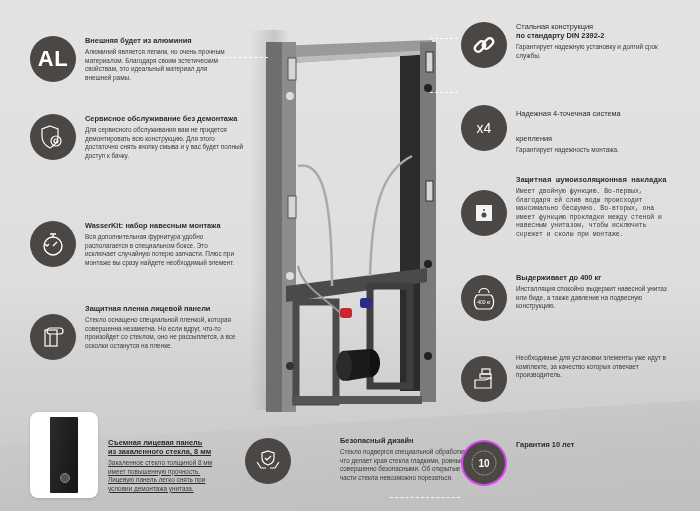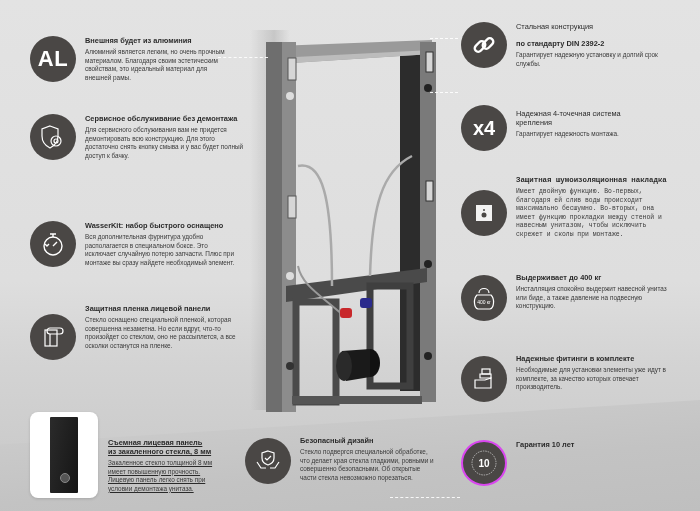--- a/index.html
+++ b/index.html
@@ -12,21 +12,21 @@
   .wall-shadow{position:absolute;left:250px;top:30px;width:40px;height:380px;
          background:linear-gradient(90deg,rgba(0,0,0,0) 0%,rgba(0,0,0,.12) 60%,rgba(0,0,0,0) 100%);}
   .feature{position:absolute;display:flex;align-items:flex-start;}
   .icon{width:46px;height:46px;border-radius:50%;background:#4a4745;flex:0 0 46px;
         display:flex;align-items:center;justify-content:center;color:#fff;}
   .icon svg{width:30px;height:30px;}
   .text{margin-left:9px;}
   .title{font-size:7.4px;font-weight:bold;color:#2b2b2b;line-height:9px;margin-bottom:3px;}
   .desc{font-size:6.4px;color:#3a3a3a;line-height:8.6px;}
   .al-text{font-size:22px;font-weight:bold;letter-spacing:.5px;}
-  .x4-text{font-size:20px;font-weight:bold;}
+  .x4-text{font-size:14px;font-weight:normal;}
   .frame-wrap{position:absolute;left:262px;top:36px;width:190px;height:380px;}
   .panel-card{position:absolute;left:30px;top:412px;width:68px;height:86px;background:#fff;border-radius:8px;
               display:flex;align-items:center;justify-content:center;box-shadow:0 1px 3px rgba(0,0,0,.15);}
   .panel{width:28px;height:76px;background:linear-gradient(100deg,#2b2b2b,#151515);border-radius:1px;position:relative;}
   .panel .btn{position:absolute;left:10px;top:56px;width:8px;height:8px;border-radius:50%;background:#555;border:1px solid #888;}
   .dash{position:absolute;border-top:1px dashed #ffffff;height:0;opacity:.9;}
 </style>
 </head>
 <body>
 
@@ -109,21 +109,21 @@
 
 <div class="feature" style="left:30px;top:221px;">
   <div class="icon">
     <svg viewBox="0 0 30 30" fill="none" stroke="#fff" stroke-width="1.4">
         <circle cx="15" cy="17" r="9"></circle>
         <path d="M12 5 H18 M15 5 V8 M15 17 L19 13"></path>
         <path d="M7 15 L9 17 L11 15"></path>
       </svg>
   </div>
   <div class="text" style="width:150px;">
-    <div class="title">WasserKit: набор быстрого оснащено</div>
+    <div class="title">WasserKit: набор навесным монтажа</div>
     <div class="desc">Вся дополнительная фурнитура удобно располагается в специальном боксе. Это исключает случайную потерю запчасти. Плюс при монтаже вы сразу найдете необходимый элемент.</div>
   </div>
 </div>
 
 <div class="feature" style="left:30px;top:314px;">
   <div class="icon">
     <svg viewBox="0 0 30 30" fill="none" stroke="#fff" stroke-width="1.2">
         <rect x="7" y="8" width="12" height="16"></rect>
         <rect x="9" y="6" width="16" height="6" rx="3"></rect>
         <line x1="12" y1="12" x2="12" y2="24"></line>
@@ -141,21 +141,21 @@
     </div>
 </div>
 <div class="feature" style="left:108px;top:438px;text-decoration:underline;">
   <div class="text" style="width:110px;margin-left:0;">
     <div class="title" style="margin-bottom:0;">Съемная лицевая панель</div>
     <div class="title">из закаленного стекла, 8 мм</div>
     <div class="desc">Закаленное стекло толщиной 8 мм имеет повышенную прочность. Лицевую панель легко снять при условии демонтажа унитаза.</div>
   </div>
 </div>
 
-<div class="feature" style="left:245px;top:438px;">
+<div class="feature" style="left:245px;top:438px;gap:40px;">
   <div class="icon">
     <svg viewBox="0 0 30 30" fill="none" stroke="#fff" stroke-width="1.2">
         <path d="M15 5 L21 7 V12 C21 16 18 18 15 19 C12 18 9 16 9 12 V7 Z"></path>
         <path d="M12 12 L14 14 L18 10"></path>
         <path d="M4 16 L8 22 H13 M26 16 L22 22 H17"></path>
       </svg>
   </div>
   <div class="text" style="width:138px;margin-top:-2px;">
     <div class="title">Безопасный дизайн</div>
     <div class="desc">Стекло подвергся специальной обработке, что делает края стекла гладкими, ровными и совершенно безопасными. Об открытые части стекла невозможно порезаться.</div>
@@ -163,32 +163,32 @@
 </div>
 
 <div class="feature" style="left:461px;top:22px;">
   <div class="icon">
     <svg viewBox="0 0 30 30" fill="none" stroke="#fff" stroke-width="2.4">
         <rect x="5" y="13" width="12" height="7" rx="3.5" transform="rotate(-45 11 16.5)"></rect>
         <rect x="13" y="10" width="12" height="7" rx="3.5" transform="rotate(-45 19 13.5)"></rect>
       </svg>
   </div>
   <div class="text" style="width:150px;">
-    <div class="title" style="font-weight:normal;margin-bottom:8px;">Стальная конструкция</div>
+    <div class="title" style="font-weight:normal;margin-bottom:0;">Стальная конструкция</div>
     <div class="title">по стандарту DIN 2392-2</div>
     <div class="desc">Гарантирует надежную установку и долгий срок службы.</div>
   </div>
 </div>
 
 <div class="feature" style="left:461px;top:105px;">
   <div class="icon">
       <span class="x4-text">x4</span>
     </div>
   <div class="text" style="width:150px;margin-top:4px;">
-    <div class="title" style="font-weight:normal;margin-bottom:0;">Надежная 4-точечная система</div>
+    <div class="title" style="font-weight:normal;margin-bottom:16px;">Надежная 4-точечная система</div>
     <div class="title" style="font-weight:normal;">крепления</div>
     <div class="desc">Гарантирует надежность монтажа.</div>
   </div>
 </div>
 
 <div class="feature" style="left:461px;top:190px;">
   <div class="icon">
     <svg viewBox="0 0 30 30">
         <rect x="7" y="7" width="16" height="16" fill="#f2f2f2"></rect>
         <circle cx="15" cy="17" r="2.5" fill="#4a4745"></circle>
@@ -217,21 +217,20 @@
 
 <div class="feature" style="left:461px;top:356px;">
   <div class="icon">
     <svg viewBox="0 0 30 30" fill="none" stroke="#fff" stroke-width="1.2">
         <rect x="13" y="5" width="8" height="5"></rect>
         <path d="M11 10 H22 V14 H11 Z"></path>
         <path d="M6 16 H16 L22 14 V24 H6 Z"></path>
       </svg>
   </div>
   <div class="text" style="width:160px;margin-top:-2px;">
-    <div class="title">Надежные фитинги в комплекте</div>
     <div class="desc">Необходимые для установки элементы уже идут в комплекте, за качество которых отвечает производитель.</div>
   </div>
 </div>
 
 <div class="feature" style="left:461px;top:440px;">
   <div class="icon" style="border:2px solid #d946ef;width:42px;height:42px;flex-basis:42px;">
     <svg viewBox="0 0 30 30">
         <circle cx="15" cy="15" r="12" fill="none" stroke="#ccc" stroke-width="0.8" stroke-dasharray="1.5 1"></circle>
         <text x="15" y="19" fill="#fff" font-size="10" text-anchor="middle" font-weight="bold" font-family="Liberation Sans, sans-serif">10</text>
       </svg>

